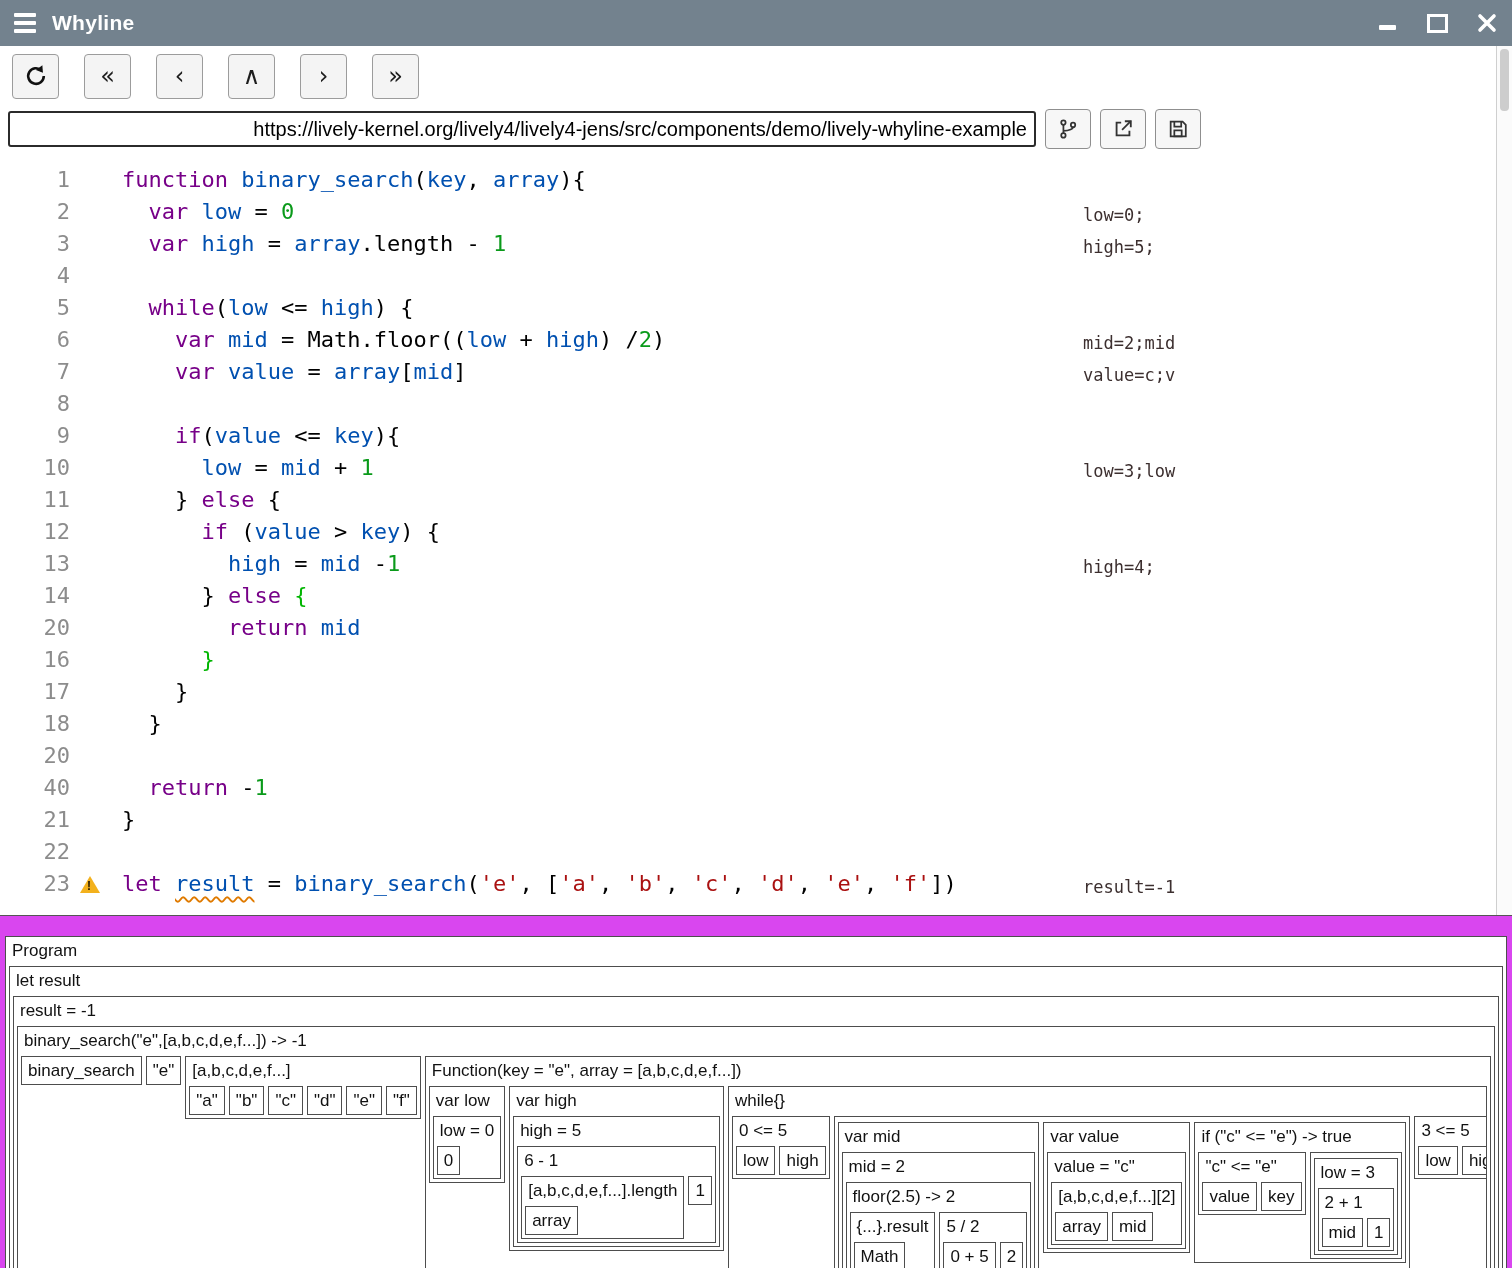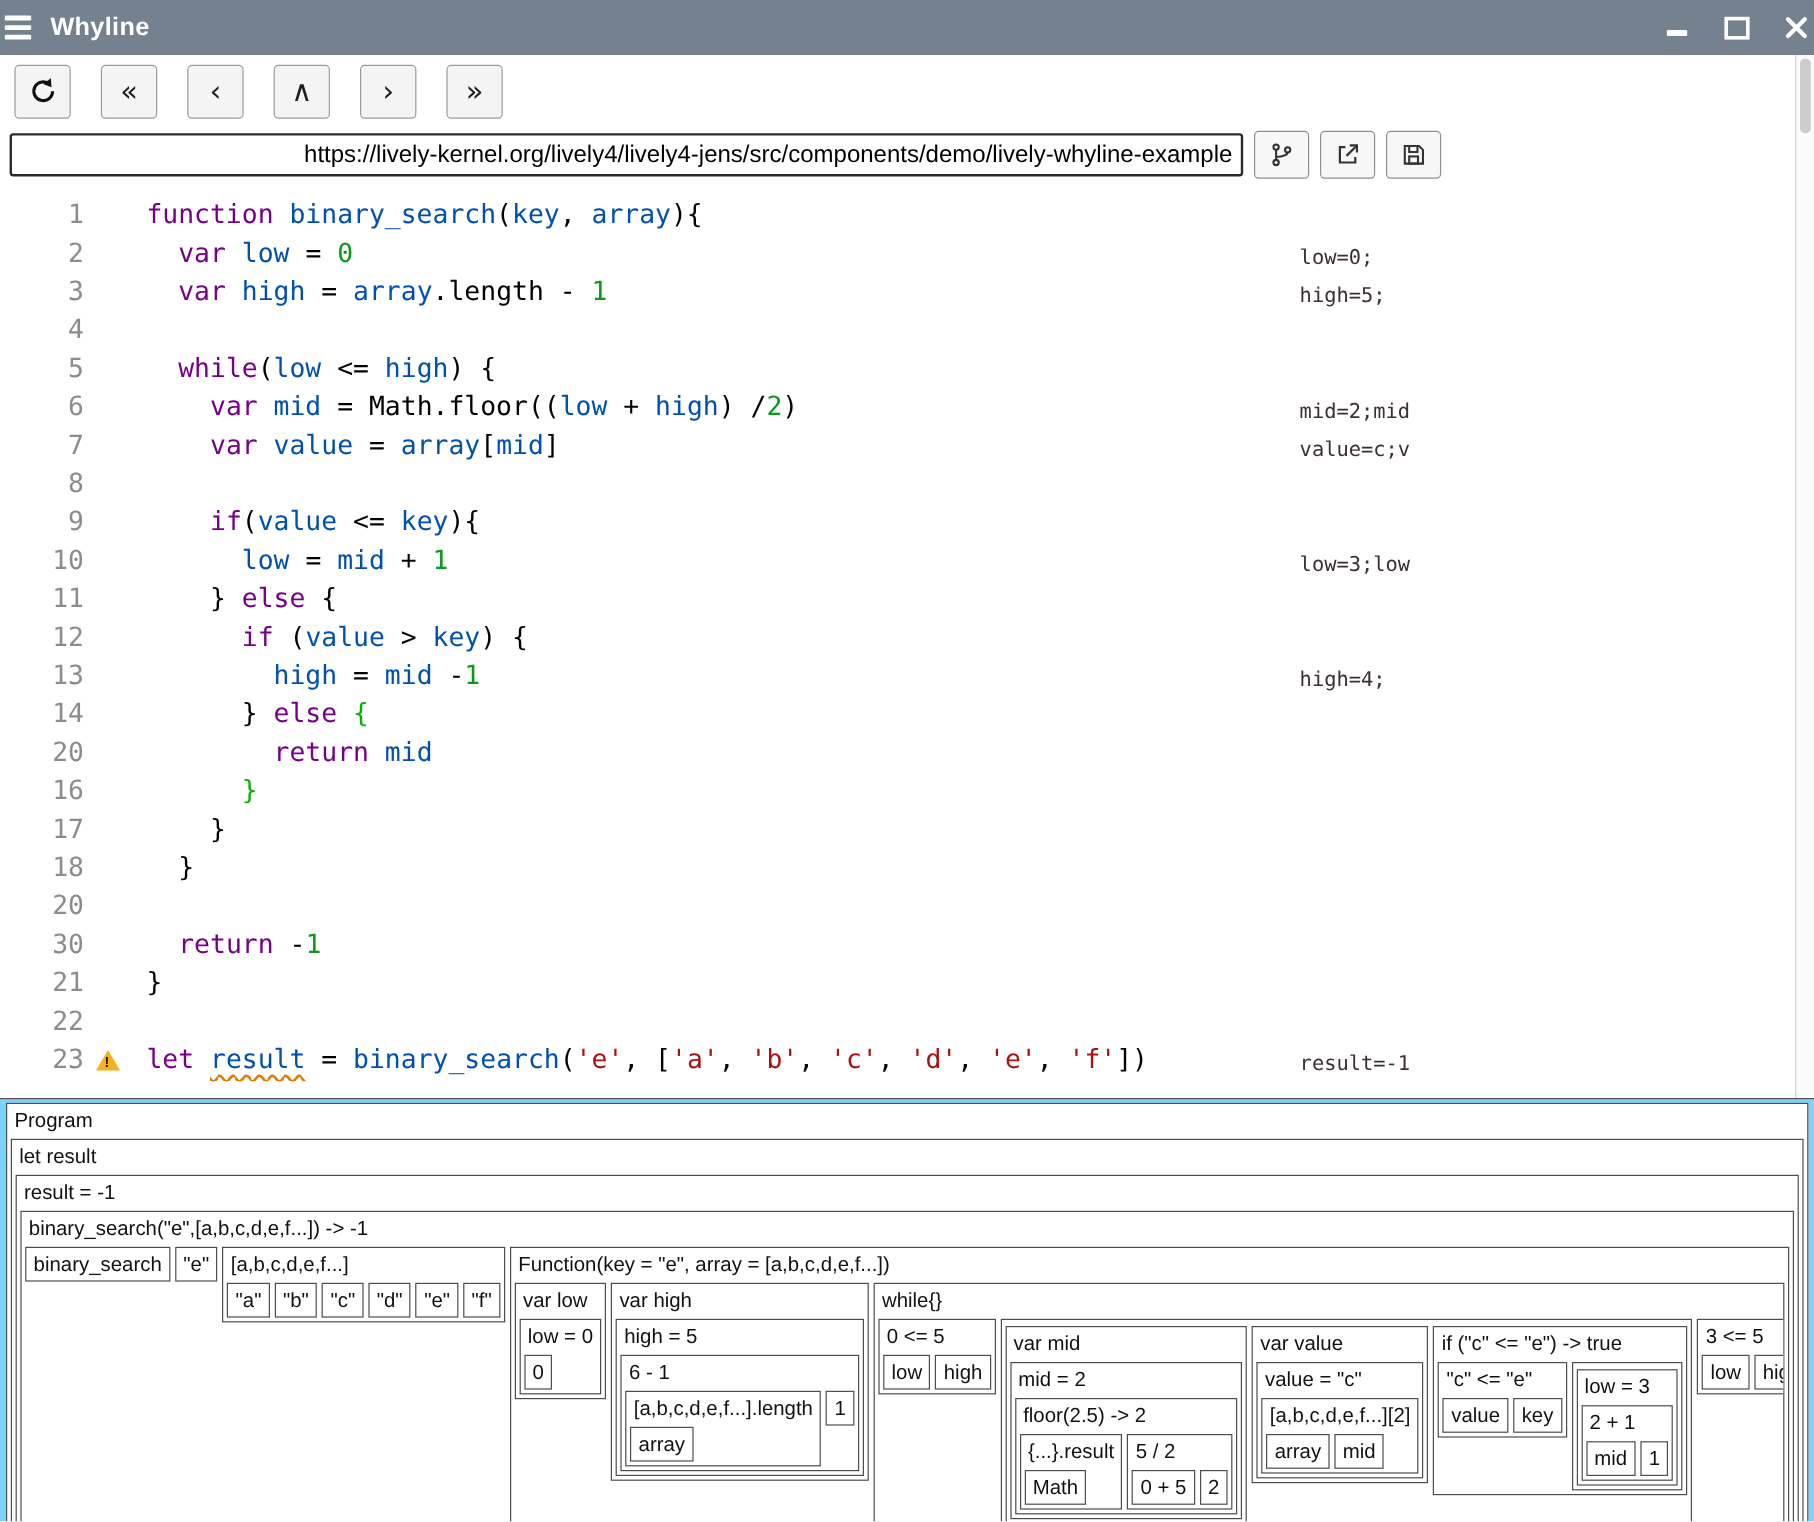--- a/index.html
+++ b/index.html
@@ -1,20 +1,20 @@
 <!DOCTYPE html>
 <html><head>
 <meta charset="utf-8">
 <style>
   html,body{margin:0;padding:0;background:#fff;}
   body{width:1512px;height:1268px;overflow:hidden;font-family:"Liberation Sans",sans-serif;}
   .window{position:relative;width:1512px;height:1268px;background:#fff;overflow:hidden;}
 
   
-  .titlebar{height:46px;background:#73828e;display:flex;align-items:center;padding:0 4px;box-sizing:border-box;}
+  .titlebar{height:46px;background:#73828e;display:flex;align-items:center;padding:0 14px;box-sizing:border-box;}
   .hamburger{display:inline-flex;flex-direction:column;gap:4px;margin-right:16px;cursor:pointer;}
   .hamburger i{display:block;width:22px;height:4px;background:#fff;border-radius:1px;}
   .win-title{color:#fff;font-size:21px;font-weight:bold;letter-spacing:.3px;}
   .win-controls{margin-left:auto;display:flex;align-items:center;gap:28px;}
   .win-btn{background:none;border:none;padding:0;cursor:pointer;display:flex;align-items:center;justify-content:center;width:22px;height:22px;}
   .min-glyph{display:block;width:17px;height:5px;background:#fff;border-radius:1px;margin-top:8px;}
   .max-glyph{display:block;width:15px;height:13px;border:3px solid #fff;}
 
   
   .toolbar{height:60px;display:flex;align-items:center;gap:25px;padding:0 12px;box-sizing:border-box;background:#fff;}
@@ -41,21 +41,21 @@
   .tk-k{color:#770088;}
   .tk-v{color:#0050b0;}
   .tk-num{color:#0a9a1a;}
   .tk-s{color:#aa1111;}
   .tk-p{color:#000;}
   .tk-m{color:#00b500;}
   .tk-w{color:#0050b0;text-decoration:underline wavy #e07a00;text-underline-offset:5px;text-decoration-thickness:2px;}
   .ann{position:absolute;left:1083px;top:3px;width:110px;overflow:hidden;white-space:nowrap;font-family:"DejaVu Sans Mono",monospace;font-size:17px;color:#3c2f2f;}
 
   
-  .trace{height:353px;box-sizing:border-box;border-top:1px solid #555;overflow:hidden;padding:1px 3px;background:#7dd3fc;}
+  .trace{height:353px;box-sizing:border-box;border-top:1px solid #555;overflow:hidden;padding:18px 3px;background:#d946ef;}
   .tnode{border:1px solid #4d4d4d;background:#fff;margin:2px;box-sizing:border-box;flex:0 0 auto;}
   .tnode.grow{flex:1 1 auto;min-width:0;overflow:hidden;}
   .tlabel{font-size:17px;line-height:19px;padding:4px 6px;white-space:nowrap;color:#111;}
   .tkids{display:flex;align-items:flex-start;padding:0 1px 1px 1px;}
   .tnode.noblabel > .tkids{padding-top:3px;}
 </style>
 </head>
 <body>
 
 <div class="window">
@@ -149,21 +149,21 @@
       <div class="cl"><div class="gut"><span class="lnum">10</span><span class="warnslot"></span></div><div class="code"><span class="tk-p">      </span><span class="tk-v">low</span><span class="tk-p"> = </span><span class="tk-v">mid</span><span class="tk-p"> + </span><span class="tk-num">1</span></div><span class="ann">low=3;low</span></div>
       <div class="cl"><div class="gut"><span class="lnum">11</span><span class="warnslot"></span></div><div class="code"><span class="tk-p">    } </span><span class="tk-k">else</span><span class="tk-p"> {</span></div></div>
       <div class="cl"><div class="gut"><span class="lnum">12</span><span class="warnslot"></span></div><div class="code"><span class="tk-p">      </span><span class="tk-k">if</span><span class="tk-p"> (</span><span class="tk-v">value</span><span class="tk-p"> &gt; </span><span class="tk-v">key</span><span class="tk-p">) {</span></div></div>
       <div class="cl"><div class="gut"><span class="lnum">13</span><span class="warnslot"></span></div><div class="code"><span class="tk-p">        </span><span class="tk-v">high</span><span class="tk-p"> = </span><span class="tk-v">mid</span><span class="tk-p"> -</span><span class="tk-num">1</span></div><span class="ann">high=4;</span></div>
       <div class="cl"><div class="gut"><span class="lnum">14</span><span class="warnslot"></span></div><div class="code"><span class="tk-p">      } </span><span class="tk-k">else</span><span class="tk-p"> </span><span class="tk-m">{</span></div></div>
       <div class="cl"><div class="gut"><span class="lnum">20</span><span class="warnslot"></span></div><div class="code"><span class="tk-p">        </span><span class="tk-k">return</span><span class="tk-p"> </span><span class="tk-v">mid</span></div></div>
       <div class="cl"><div class="gut"><span class="lnum">16</span><span class="warnslot"></span></div><div class="code"><span class="tk-p">      </span><span class="tk-m">}</span></div></div>
       <div class="cl"><div class="gut"><span class="lnum">17</span><span class="warnslot"></span></div><div class="code"><span class="tk-p">    }</span></div></div>
       <div class="cl"><div class="gut"><span class="lnum">18</span><span class="warnslot"></span></div><div class="code"><span class="tk-p">  }</span></div></div>
       <div class="cl"><div class="gut"><span class="lnum">20</span><span class="warnslot"></span></div><div class="code"></div></div>
-      <div class="cl"><div class="gut"><span class="lnum">30</span><span class="warnslot"></span></div><div class="code"><span class="tk-p">  </span><span class="tk-k">return</span><span class="tk-p"> -</span><span class="tk-num">1</span></div></div>
+      <div class="cl"><div class="gut"><span class="lnum">40</span><span class="warnslot"></span></div><div class="code"><span class="tk-p">  </span><span class="tk-k">return</span><span class="tk-p"> -</span><span class="tk-num">1</span></div></div>
       <div class="cl"><div class="gut"><span class="lnum">21</span><span class="warnslot"></span></div><div class="code"><span class="tk-p">}</span></div></div>
       <div class="cl"><div class="gut"><span class="lnum">22</span><span class="warnslot"></span></div><div class="code"></div></div>
       <div class="cl"><div class="gut"><span class="lnum">23</span><span class="warnslot"><span class="warn"></span></span></div><div class="code"><span class="tk-k">let</span><span class="tk-p"> </span><span class="tk-w">result</span><span class="tk-p"> = </span><span class="tk-v">binary_search</span><span class="tk-p">(</span><span class="tk-s">'e'</span><span class="tk-p">, [</span><span class="tk-s">'a'</span><span class="tk-p">, </span><span class="tk-s">'b'</span><span class="tk-p">, </span><span class="tk-s">'c'</span><span class="tk-p">, </span><span class="tk-s">'d'</span><span class="tk-p">, </span><span class="tk-s">'e'</span><span class="tk-p">, </span><span class="tk-s">'f'</span><span class="tk-p">])</span></div><span class="ann">result=-1</span></div>
     </div>
 
   <div class="trace" id="trace">
       <div class="tnode grow">
         <div class="tlabel">Program</div>
         <div class="tkids">
           <div class="tnode grow">

